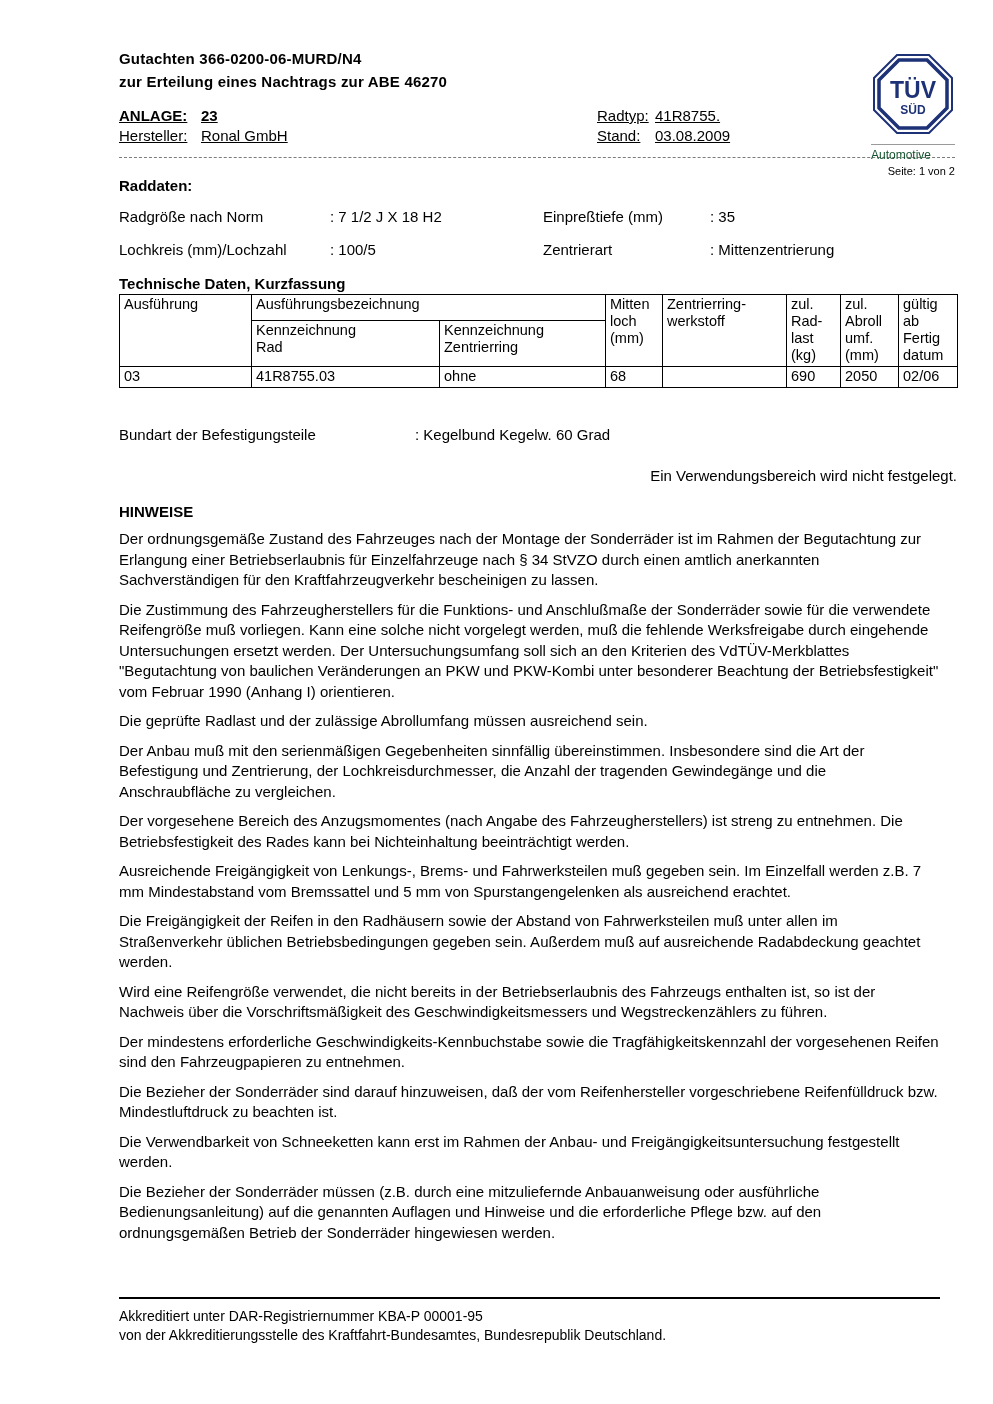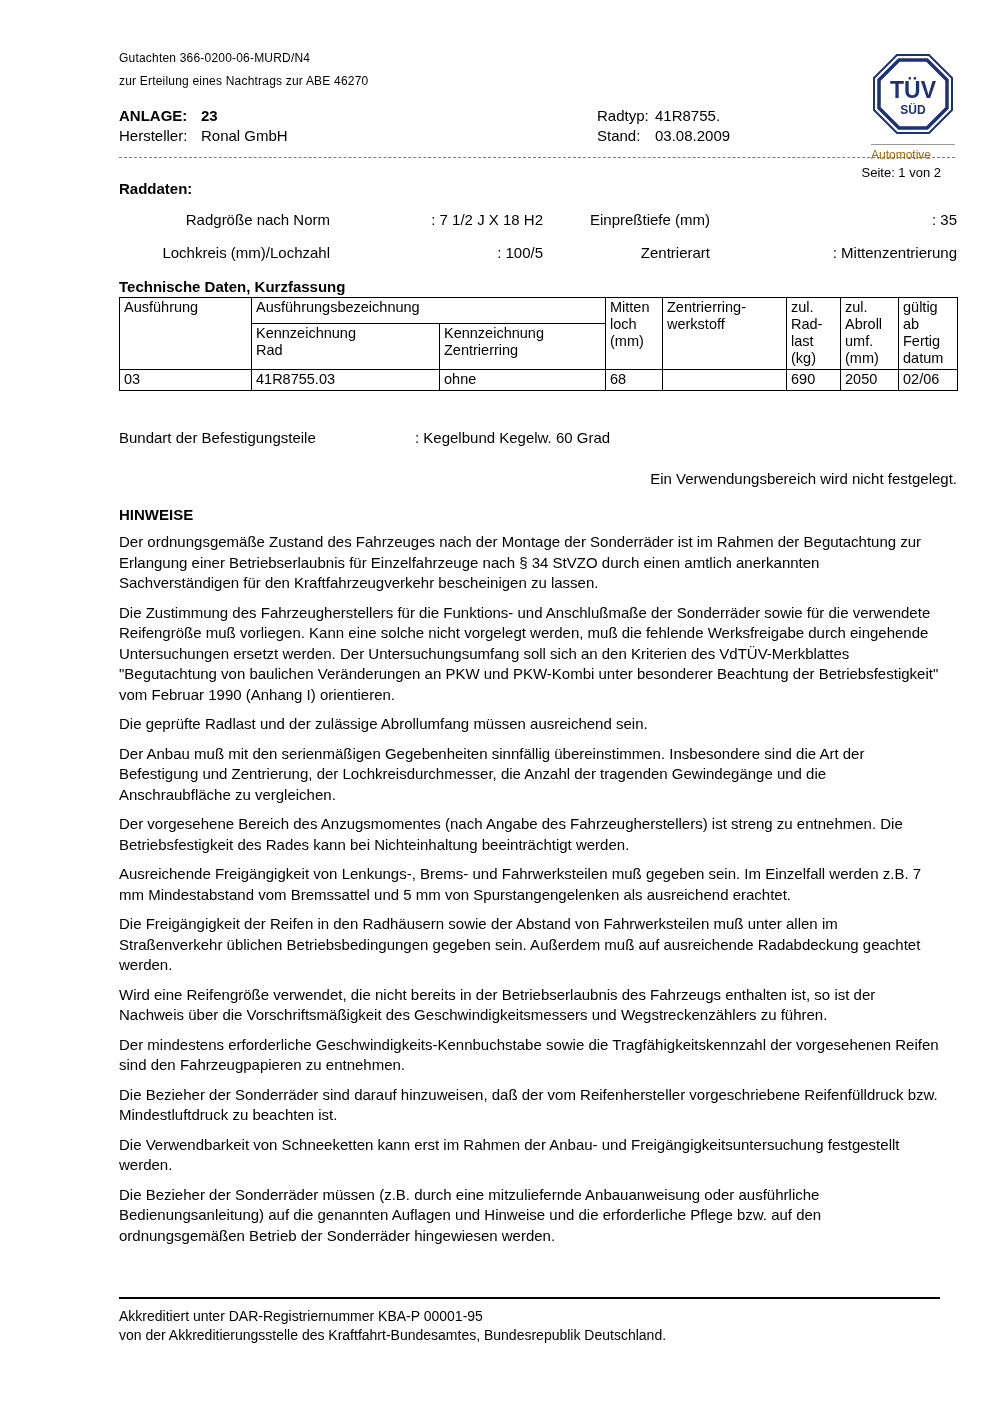--- a/index.html
+++ b/index.html
@@ -1,54 +1,54 @@
 <!DOCTYPE html>
 <html><head>
 <meta charset="utf-8">
 <style>
   * { margin:0; padding:0; box-sizing:border-box; }
   html,body { background:#ffffff; }
   body { font-family:"Liberation Sans", sans-serif; color:#000; }
   .page { width:993px; height:1404px; background:#fff; position:relative; overflow:hidden; }
   .content { padding:47px 36px 0 119px; }
 
-  .title-line { font-size:12px; font-weight:normal; line-height:23px; letter-spacing:0.2px; }
+  .title-line { font-size:15px; font-weight:bold; line-height:23px; letter-spacing:0.2px; }
 
-  .info-grid { display:grid; grid-template-columns:478px 1fr; margin-top:13px; font-size:15px; line-height:20px; }
+  .info-grid { display:grid; grid-template-columns:478px 1fr; margin-top:13px; font-size:15px; line-height:20px;text-decoration:underline; }
   .info-row { display:flex; }
   .info-label { display:inline-block; width:82px; }
   .info-label-r { display:inline-block; width:58px; }
   .bold { font-weight:bold; }
 
   .dashed-rule { border-top:1px dashed #7c7c7c; margin-top:11px; margin-right:2px; }
-  .page-num { text-align:right; font-size:13px; margin-top:7px; margin-right:16px; }
+  .page-num { text-align:right; font-size:11px; margin-top:7px; margin-right:2px; }
 
   .section-heading { font-weight:bold; font-size:15px; }
   .raddaten-heading { }
-  .rad-row { display:grid; grid-template-columns:211px 213px 167px 1fr; font-size:15px; line-height:20px; margin-top:13px;text-align:right; }
+  .rad-row { display:grid; grid-template-columns:211px 213px 167px 1fr; font-size:15px; line-height:20px; margin-top:13px; }
 
   .tech-heading { margin-top:15px; margin-bottom:2px; }
 
   table.tech { border-collapse:collapse; width:100%; font-size:14.5px; table-layout:fixed; }
   table.tech th, table.tech td { border:1px solid #000; padding:1px 12px 2px 4px; vertical-align:top; text-align:left; font-weight:normal; line-height:17px; }
   th.pre, td.pre { white-space:pre-line; }
   td.num, th.num { text-align:right; }
 
   .bundart-row { display:grid; grid-template-columns:296px 1fr; font-size:15px; margin-top:38px; }
   .verwendung { font-size:15px; margin-top:24px;text-align:right; }
   .hinweise-heading { margin-top:19px; margin-bottom:3px; }
   .paras p { font-size:15px; line-height:20.5px; margin-top:9px; max-width:822px; }
 
   .footer { position:absolute; left:119px; right:53px; top:1297px; }
   .footer-rule { border-top:2px solid #000; }
   .footer-text { text-align:left; font-size:14px; line-height:19px; margin-top:8px; }
 
   .logo-block { position:absolute; right:38px; top:52px; width:84px; text-align:left; }
   .logo-caption-rule { border-top:1px solid #9a9a9a; margin-top:4px; }
-  .logo-caption { font-size:12px; color:#a16207; margin-top:3px; }
+  .logo-caption { font-size:12px; color:#14532d; margin-top:3px; }
 </style>
 </head>
 <body>
 
 <div class="page">
 
   <div class="logo-block">
     <svg width="84" height="84" viewBox="0 0 84 84">
       <polygon points="26,3 58,3 81,26 81,58 58,81 26,81 3,58 3,26" fill="none" stroke="#1d3176" stroke-width="2"></polygon>
       <polygon points="28,8 56,8 76,28 76,56 56,76 28,76 8,56 8,28" fill="none" stroke="#1d3176" stroke-width="3.5"></polygon>

